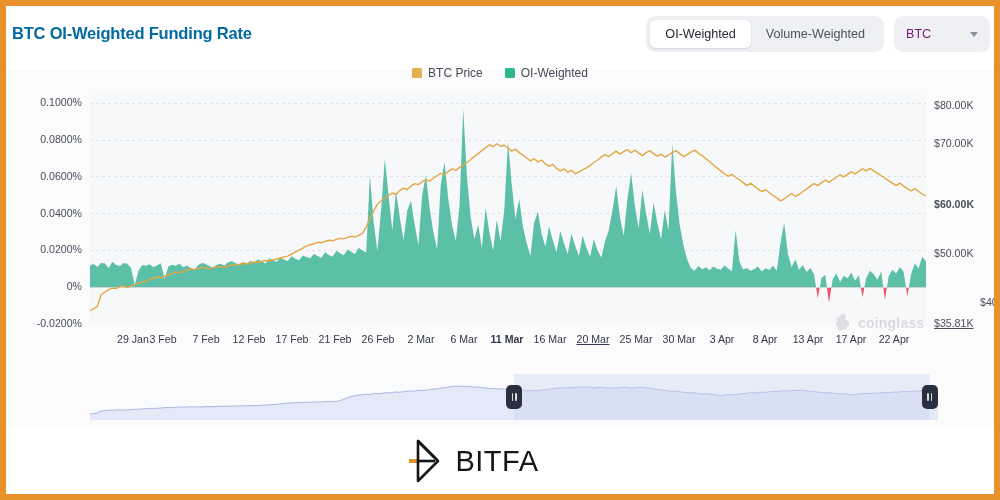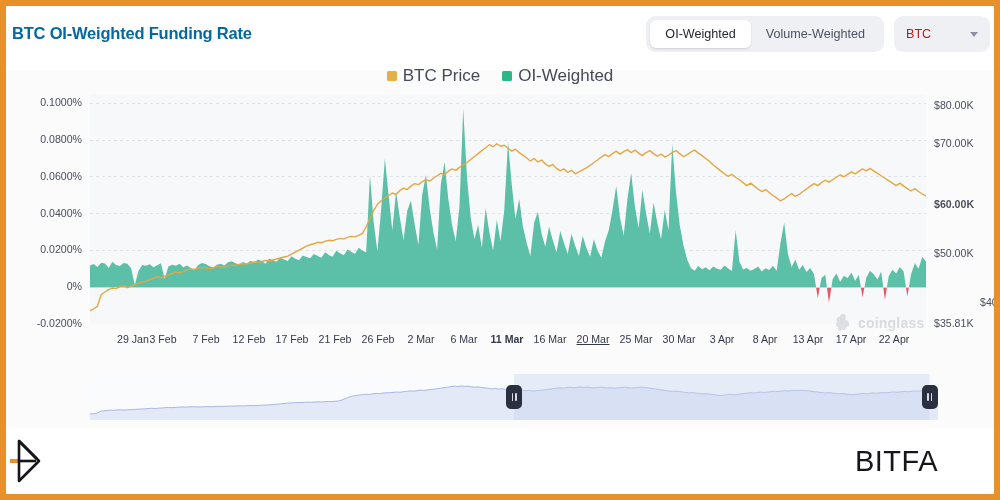--- a/index.html
+++ b/index.html
@@ -74,21 +74,21 @@
     background: #eef0f4;
     border-radius: 9px;
     height: 36px;
     padding: 0 12px;
     cursor: pointer;
   }
   #asset-select { width: 96px; }
   #interval-select { width: 78px; padding-right: 9px; }
   .select-label {
     font-size: 12.6px;
-    color: #b91c1c;
+    color: #701a75;
     white-space: nowrap;
   }
   .chev-down {
     width: 0; height: 0;
     border-left: 4.5px solid transparent;
     border-right: 4.5px solid transparent;
     border-top: 5px solid #8b91a1;
     margin-left: 6px;
   }
   .stepper { display: flex; flex-direction: column; gap: 3px; margin-left: 5px; }
@@ -102,21 +102,21 @@
   .stepper i.dn { border-top: 4.5px solid #6b7182; }
 
   
   #legend {
     position: absolute;
     left: 0; right: 0; top: 60px;
     display: flex; justify-content: center; align-items: center; gap: 22px;
   }
   .lg-item { display: flex; align-items: center; gap: 6px; }
   .lg-swatch { width: 10px; height: 10px; border-radius: 1.5px; }
-  .lg-text { font-size: 17px; color: #454a57; }
+  .lg-text { font-size: 12px; color: #454a57; }
 
   
   #plot-wrap {
     position: absolute;
     left: 84px; top: 88px;
     width: 836px; height: 230px;
     background: #f7f8f9;
   }
   #plot-svg { position: absolute; inset: 0; display: block; }
 
@@ -170,21 +170,21 @@
     display: block; width: 1.5px; height: 8px;
     background: #d9dce4; border-radius: 1px;
   }
 
   
   #footer {
     position: absolute;
     left: 0; top: 422px;
     width: 932px; height: 66px;
     background: #ffffff;
-    display: flex; align-items: center; justify-content: space-between; gap: 10px;
+    display: flex; align-items: center; justify-content: center; gap: 10px;
   }
   #brand-text {
     font-size: 29px;
     letter-spacing: .5px;
     color: #15161a;
     font-family: "Liberation Sans", sans-serif;
     position: relative;
   }
 </style>
 </head>
@@ -255,21 +255,21 @@
         <div class="ax-label ax-left" style="left: 8px; width: 68px; top: 237.4px;">0.0200%</div>
         <div class="ax-label ax-left" style="left: 8px; width: 68px; top: 274.2px;">0%</div>
         <div class="ax-label ax-left" style="left: 8px; width: 68px; top: 311px;">-0.0200%</div>
       </div>
   <div id="y-right-axis">
         <div class="ax-label ax-right" style="left: 928px; top: 93.3153px;">$80.00K</div>
         <div class="ax-label ax-right" style="left: 928px; top: 131px;">$70.00K</div>
         <div class="ax-label ax-right" style="left: 928px; top: 191.837px; font-weight: bold;">$60.00K</div>
         <div class="ax-label ax-right" style="left: 928px; top: 241.099px;">$50.00K</div>
         <div class="ax-label ax-right" style="left: 928px; top: 290.36px; padding-left: 46px;">$40.00K</div>
-        <div class="ax-label ax-right" style="left: 928px; top: 311px;">$35.81K</div>
+        <div class="ax-label ax-right" style="left: 928px; top: 311px; text-decoration: underline;">$35.81K</div>
       </div>
   <div id="x-axis">
         <div class="ax-x" style="left: 114px; top: 327px; margin-left: 13px;">29 Jan</div>
         <div class="ax-x" style="left: 157px; top: 327px;">3 Feb</div>
         <div class="ax-x" style="left: 200px; top: 327px;">7 Feb</div>
         <div class="ax-x" style="left: 243px; top: 327px;">12 Feb</div>
         <div class="ax-x" style="left: 286px; top: 327px;">17 Feb</div>
         <div class="ax-x" style="left: 329px; top: 327px;">21 Feb</div>
         <div class="ax-x" style="left: 372px; top: 327px;">26 Feb</div>
         <div class="ax-x" style="left: 415px; top: 327px;">2 Mar</div>

